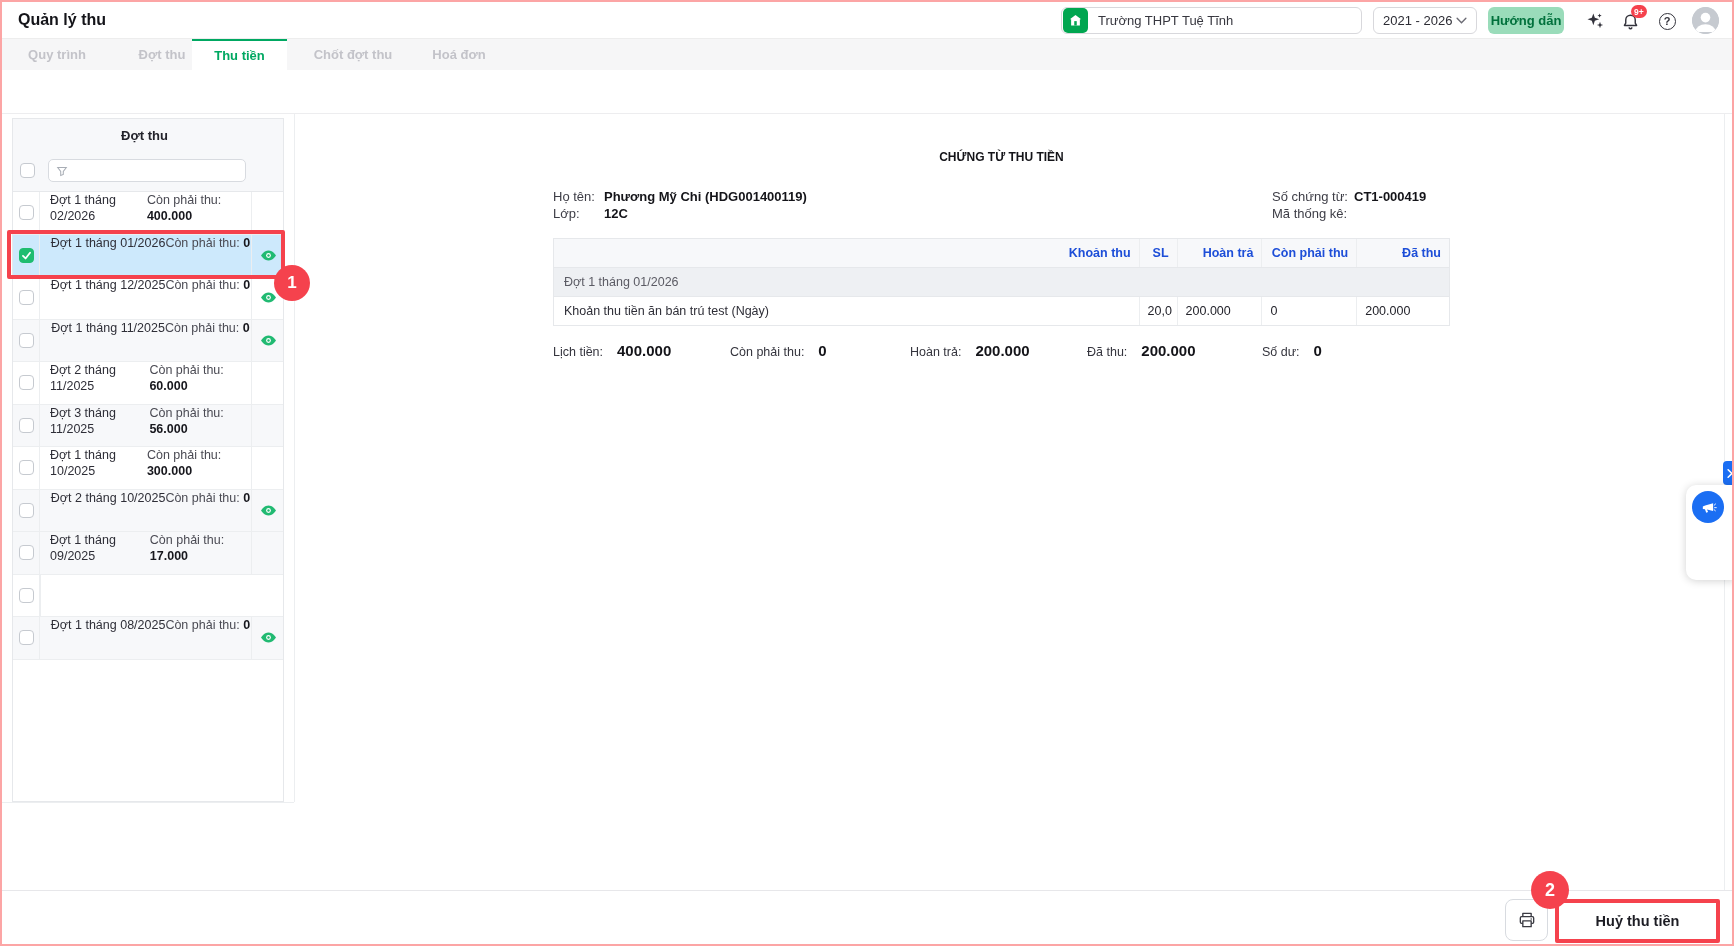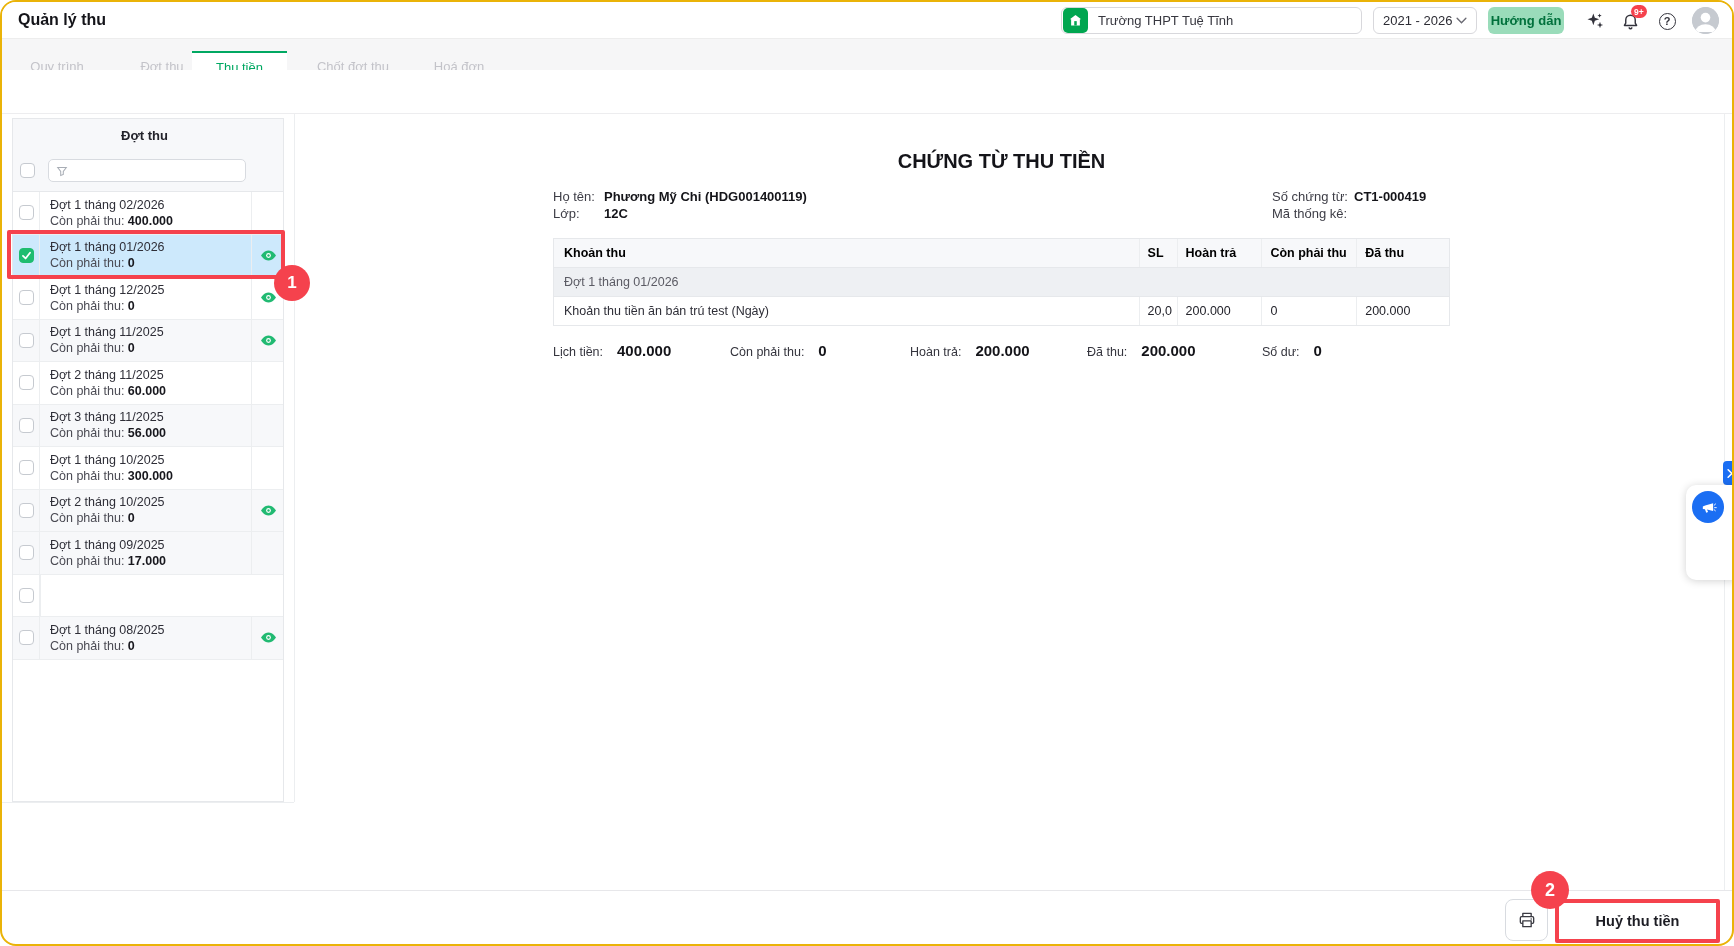--- a/index.html
+++ b/index.html
@@ -1,37 +1,37 @@
 <!DOCTYPE html>
 <html><head>
 <meta charset="utf-8">
 <style>
   *{margin:0;padding:0;box-sizing:border-box}
   html,body{width:1734px;height:946px;background:#fff}
   .app{position:relative;width:1734px;height:946px;background:#fff;overflow:hidden;
-       border:2px solid #eab308;border-radius:16px;
+       border:2px solid #fca5a5;border-radius:0;
        font-family:"Liberation Sans","DejaVu Sans",sans-serif;color:#23232b;font-size:13px}
 
   
   .topbar{position:absolute;left:0;top:0;right:0;height:37px;background:#fff;border-bottom:1px solid #ededed;z-index:6}
   .app-title{position:absolute;left:16px;top:9px;font-size:16px;font-weight:700;color:#141419}
   .school-box{position:absolute;left:1059px;top:5px;width:301px;height:27px;border:1px solid #d8d8dc;border-radius:6px;background:#fff;display:flex;align-items:center}
   .school-ic{width:25px;height:25px;margin-left:1px;border-radius:5px;background:#00a650;display:flex;align-items:center;justify-content:center}
   .school-name{margin-left:10px;color:#37373f}
   .year-box{position:absolute;left:1371px;top:5px;width:104px;height:27px;border:1px solid #d8d8dc;border-radius:6px;background:#fff;display:flex;align-items:center;justify-content:space-between;padding:0 9px;color:#2c2c34}
   .guide-btn{position:absolute;left:1486px;top:5px;width:76px;height:27px;border:none;border-radius:6px;background:#9adcba;color:#00713c;font-weight:700;font-size:13px;display:flex;align-items:center;justify-content:center;cursor:pointer}
   .top-ic{position:absolute;top:8px;width:22px;height:22px;display:flex;align-items:center;justify-content:center}
   .ic-sparkle{left:1582px}.ic-bell{left:1617px}.ic-help{left:1654px}
   .bell-badge{position:absolute;left:12px;top:-5px;min-width:15px;height:13px;padding:0 3px;background:#f5424d;border-radius:8px;color:#fff;font-size:8.5px;font-weight:700;display:flex;align-items:center;justify-content:center}
   .help-circle{width:17px;height:17px;border:1.6px solid #33333c;border-radius:50%;color:#33333c;font-size:11px;font-weight:700;display:flex;align-items:center;justify-content:center}
   .avatar{position:absolute;left:1690px;top:5px;width:27px;height:27px;border-radius:50%;overflow:hidden;background:#c6cad0}
 
   
   .tabbar{position:absolute;left:0;top:37px;right:0;height:31px;background:#f6f6f7;z-index:5}
-  .tab{position:absolute;top:12px;height:31px;display:flex;align-items:center;justify-content:center;font-weight:400;color:#c3c3c9;cursor:pointer}
+  .tab{position:absolute;top:0;height:31px;display:flex;align-items:center;justify-content:center;font-weight:700;color:#c3c3c9;cursor:pointer}
   .tab-0{left:20px;width:70px}.tab-1{left:121px;width:78px}
   .tab-2{left:190px;width:95px;background:#fff;border-top:2px solid #00a862;color:#00a862}
   .tab-3{left:305px;width:92px}.tab-4{left:421px;width:72px}
 
   
   .toolbar{position:absolute;left:0;top:68px;right:0;height:44px;background:#fff;border-bottom:1px solid #ededef;z-index:5}
   .barcode-btn{position:absolute;left:12px;top:79px;width:30px;height:26px;background:transparent;border:none;cursor:pointer;display:flex;align-items:center;justify-content:center}
   .search-pill{position:absolute;left:50px;top:76px;width:640px;height:28px;border:1px solid #d8dbe0;border-radius:15px;background:#fff;display:flex;align-items:center;padding:0 10px}
   .search-pill input{flex:1;border:none;outline:none;font-family:inherit;font-size:13px;color:#26262e;margin-left:8px;background:transparent}
   .filter-box{position:absolute;left:700px;top:76px;width:84px;height:28px;border:1px solid #d8dbe0;border-radius:6px;background:#fff;display:flex;align-items:center;justify-content:space-between;padding:0 10px;color:#26262e;cursor:pointer}
@@ -52,43 +52,43 @@
   .cbx.checked{background:#1fbd70;border-color:#1fbd70}
   .shead .cbx{position:absolute;left:7px;top:44px}
   .sfilter{position:absolute;left:35px;top:40px;width:198px;height:23px;border:1px solid #d8dbe0;border-radius:5px;background:#fff;display:flex;align-items:center;padding:0 7px}
   .sfilter input{flex:1;border:none;outline:none;margin-left:5px;font-family:inherit;font-size:12px;background:transparent}
   .srow{display:grid;grid-template-columns:27px 211px 34px;height:42.5px;border-bottom:1px solid #eceef0;cursor:pointer;background:#fff}
   .srow.zebra{background:#f7f8fa}
   .srow.selected{background:#cde9fc}
   .scell{display:flex;align-items:center;justify-content:center}
   .scheck{border-right:1px solid #eceef0}
   .seye{border-left:1px solid #eceef0}
-  .smain{flex-direction:column;align-items:flex-start !important;justify-content:center;padding-left:10px;line-height:16px}
+  .smain{align-items:flex-start !important;justify-content:center;padding-left:10px;line-height:16px}
   .srow-title{color:#2e2e37;font-size:12.5px}
   .srow-sub{color:#4a4a53;font-size:12.5px}
   .srow-sub b{color:#17171d}
 
   
-  .doc-title{position:absolute;left:551px;top:148px;width:897px;text-align:center;font-size:20px;font-weight:700;color:#141419}
+  .doc-title{position:absolute;left:551px;top:148px;width:897px;text-align:center;font-size:12px;font-weight:700;color:#141419}
   .info-left{position:absolute;left:551px;top:187px;line-height:16.5px}
   .info-right{position:absolute;left:1270px;top:187px;line-height:16.5px}
   .inf-row{display:flex}
   .inf-label{color:#3d3d46}
   .info-left .inf-label{width:51px}
   .info-right .inf-label{width:82px}
   .inf-value{font-weight:700;color:#141419}
 
   .ftable{position:absolute;left:551px;top:236px;width:897px;border:1px solid #e6e8eb;font-size:12.5px}
   .thead,.trow{display:flex}
   .thead{background:#f7f8fa;border-bottom:1px solid #e6e8eb}
   .tgroup{background:#eef0f3;color:#5b5b64;padding:7px 10px;border-bottom:1px solid #e6e8eb}
   .tcell{padding:7px 8px}
   .c0{width:586px;padding-left:10px}
   .c1{width:38px}.c2{width:85px}.c3{width:95px}.c4{width:93px}
-  .thead .tcell{font-weight:700;color:#000000;text-align:left}
+  .thead .tcell{font-weight:700;color:#1d4ed8;text-align:right}
   .trow{background:#fff}
   .trow .tcell{border-left:1px solid #eceef0}
   .trow .c0{border-left:none;color:#2e2e37}
   .num{text-align:left}
   .thead .tcell:not(.c0){border-left:1px solid #eceef0}
 
   .summary{position:absolute;left:551px;top:340px;width:897px;height:26px}
   .sum-item{position:absolute;top:0;display:flex;align-items:baseline;gap:14px;white-space:nowrap}
   .sum-label{font-size:12.5px;color:#34343d}
   .sum-value{font-size:15px;font-weight:700;color:#141419}

